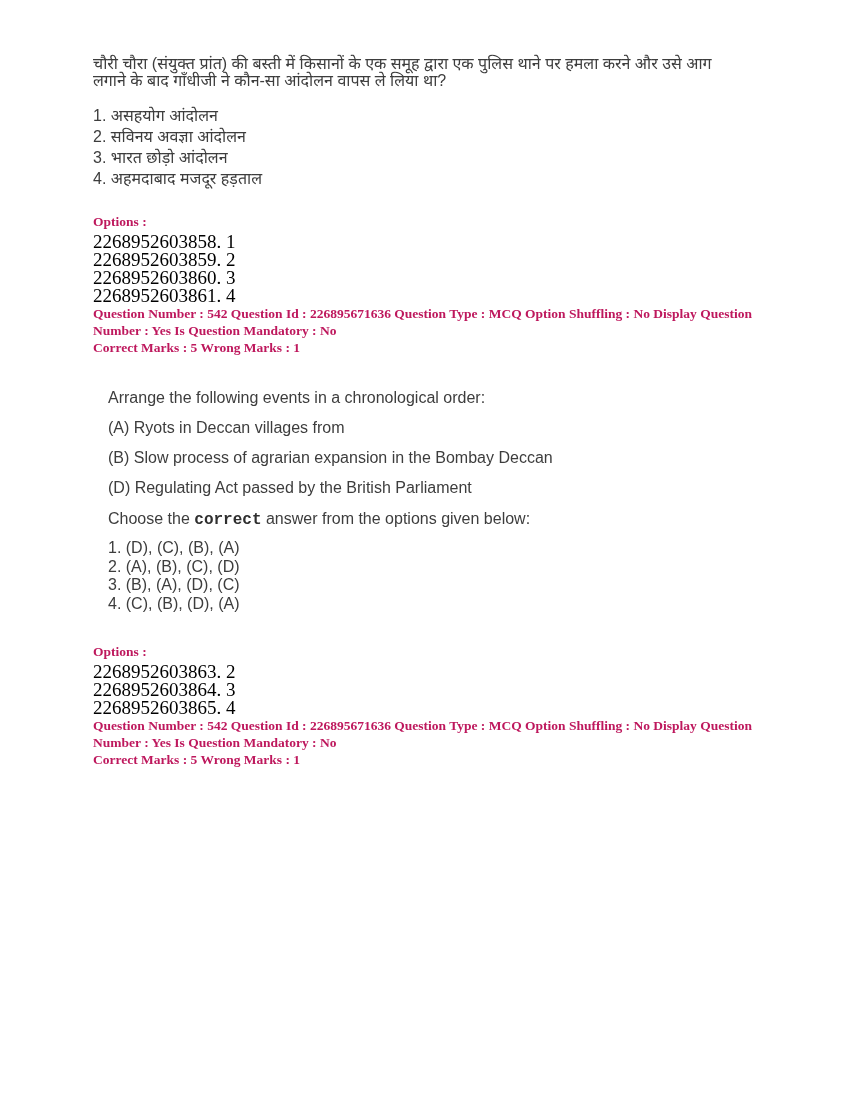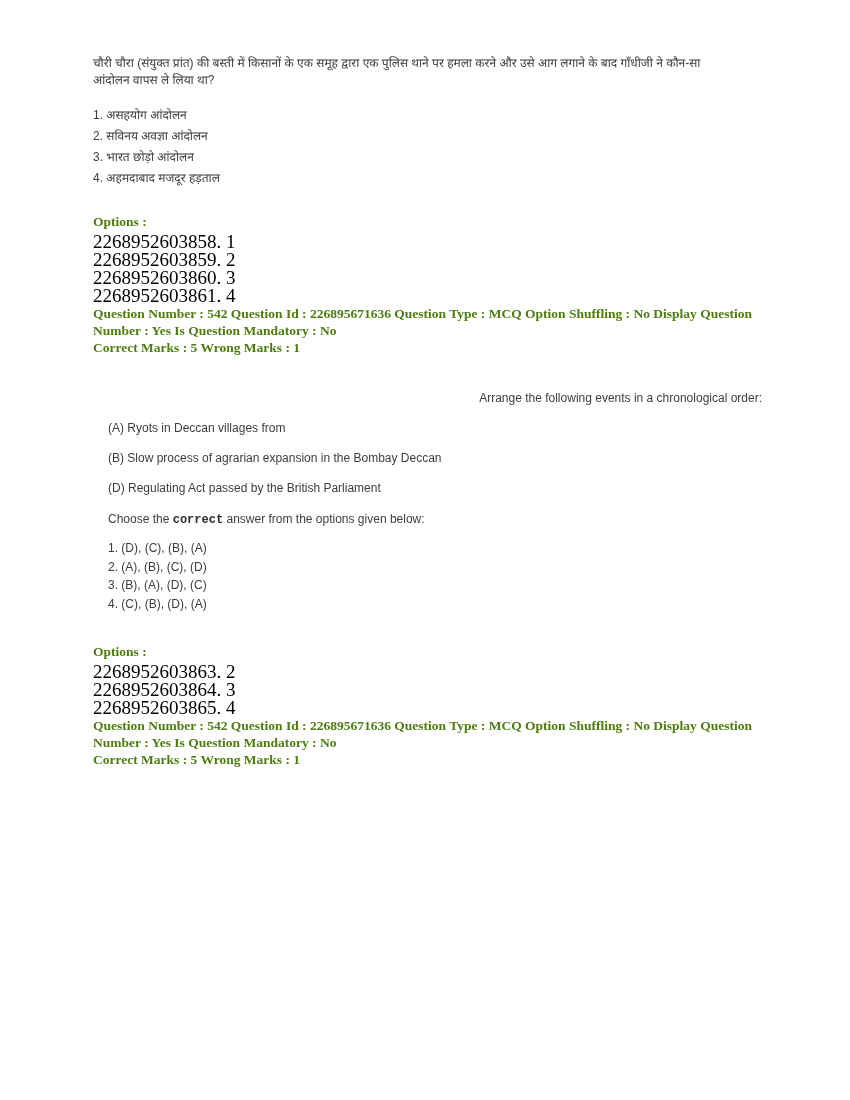--- a/index.html
+++ b/index.html
@@ -13,21 +13,21 @@
     height: 1100px;
     background: #ffffff;
     box-sizing: border-box;
     padding: 55px 88px 0 93px;
     overflow: hidden;
   }
   
   .q-content {
     font-family: "Liberation Sans", sans-serif;
     color: #3d3d3d;
-    font-size: 12px;
+    font-size: 16px;
   }
   .q-indent {
     margin-left: 15px;
   }
   .hindi-question {
     line-height: 17px;
     margin: 0 0 16px 0;
     max-width: 640px;
   }
   .hindi-options {
@@ -35,21 +35,21 @@
     margin: 0;
     padding: 0;
   }
   .hindi-options .opt-line {
     line-height: 21px;
   }
   
   .serif-bold {
     font-family: "Liberation Serif", serif;
     font-weight: bold;
-    color: #4d7c0f;
+    color: #be185d;
     font-size: 13.5px;
     line-height: 17px;
   }
   .serif-reg {
     font-family: "Liberation Serif", serif;
     font-weight: normal;
     color: #000000;
     font-size: 19px;
     line-height: 18px;
   }
@@ -68,21 +68,20 @@
   .meta-block .meta-line2 {
     display: block;
   }
   
   .eng-block {
     margin-top: 34px;
   }
   .eng-intro {
     margin: 0 0 14px 0;
     line-height: 16px;
-    text-align: right;
   }
   .eng-event {
     margin: 0 0 14px 0;
     line-height: 16px;
   }
   .eng-event + .eng-event {
     margin-top: 14px;
   }
   .eng-choose {
     margin: 15px 0 11px 0;

